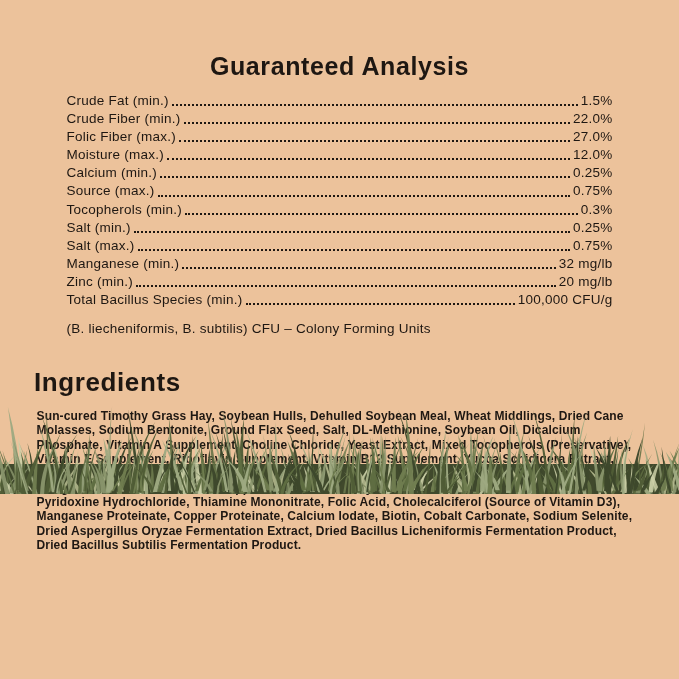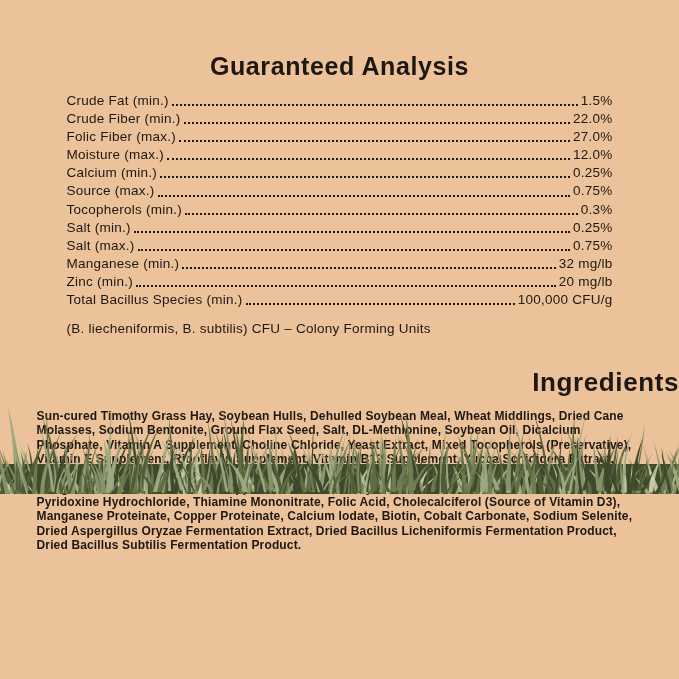--- a/index.html
+++ b/index.html
@@ -46,21 +46,21 @@
   }
   .footnote{
     width:546px;
     margin:12px auto 0;
     font-size:13.5px;
     letter-spacing:.25px;
   }
   .footnote .italic{}
   .ing-title{
     margin-top:31px;
-    text-align:right;
+    text-align:left;
     font-size:26px;
     font-weight:bold;
     letter-spacing:.6px;
     margin-left:34px;
   }
   .ing-text{
     width:606px;
     margin:11px auto 0;
     text-align:left;
     font-size:12px;

